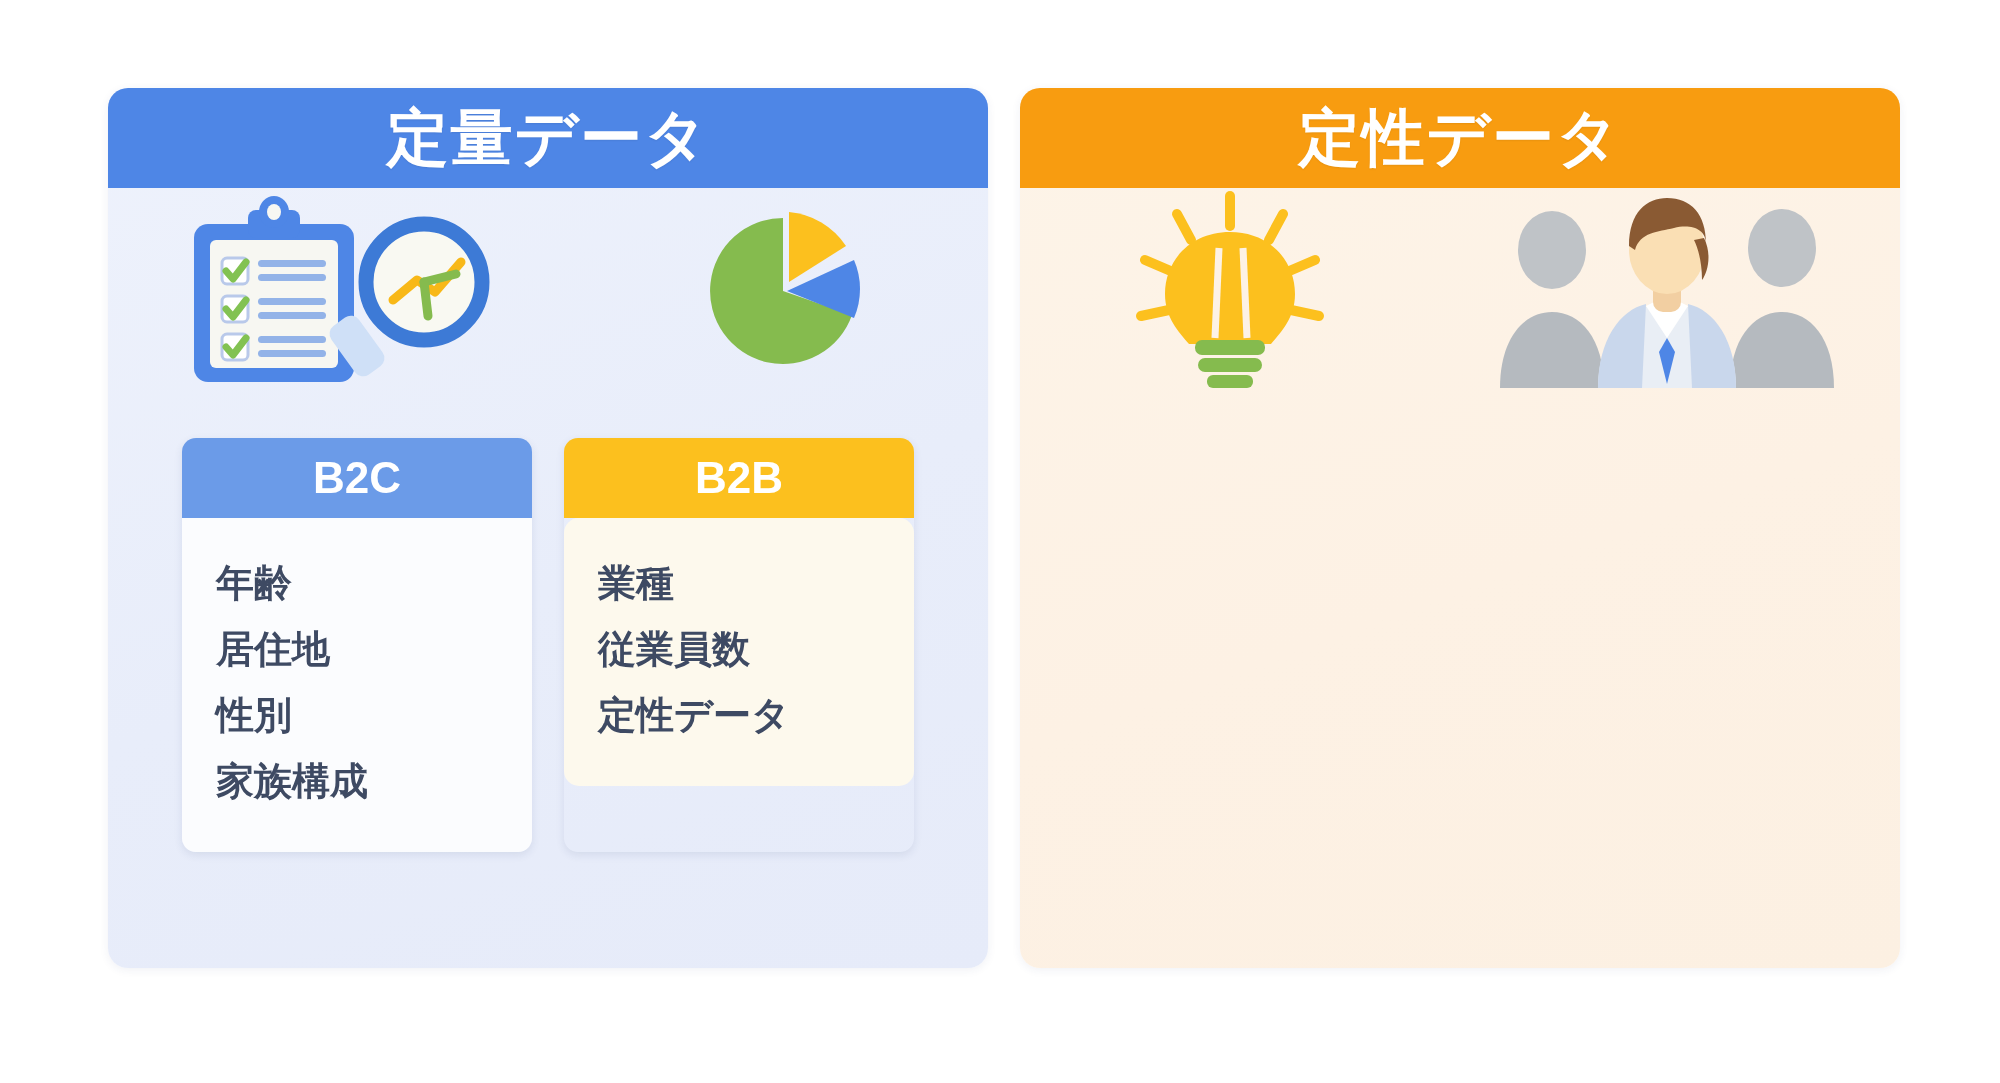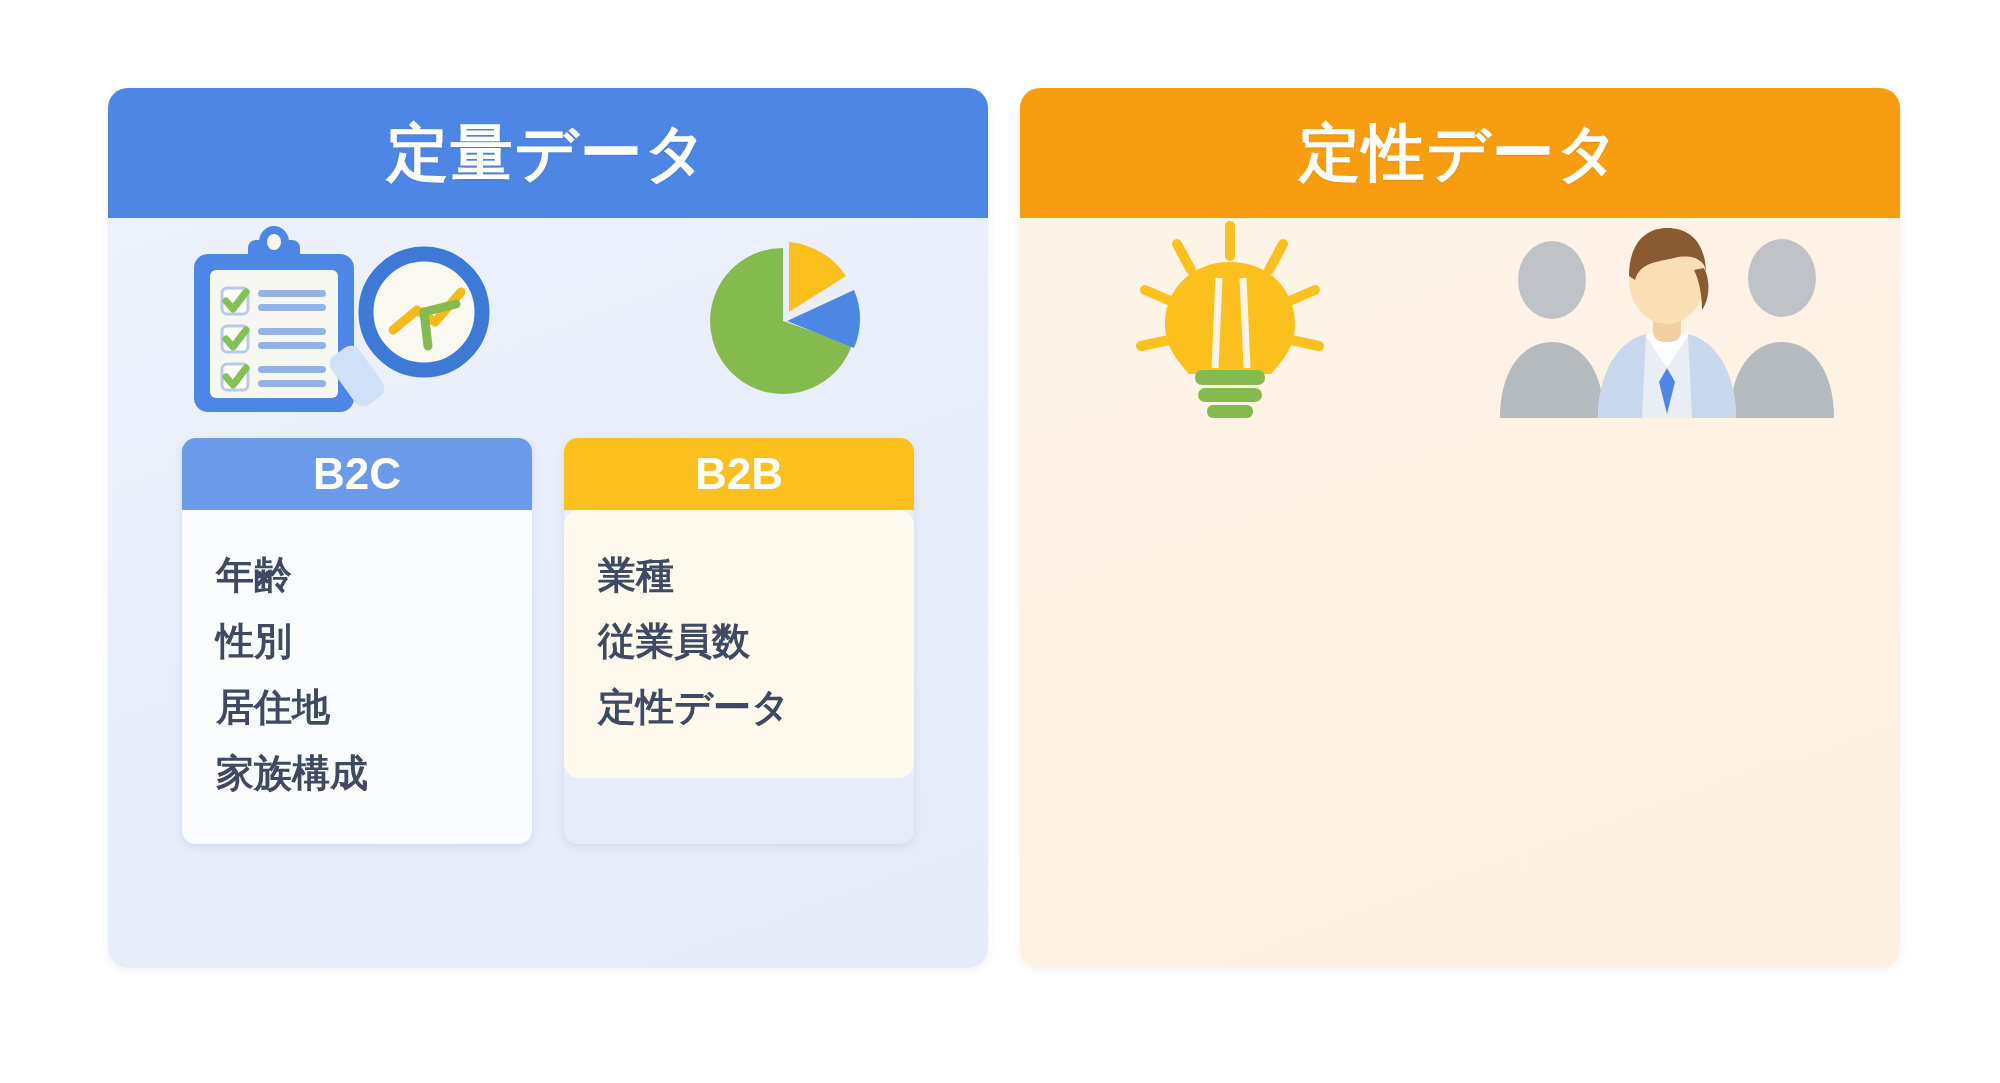--- a/index.html
+++ b/index.html
@@ -28,21 +28,21 @@
     width: 880px;
     height: 880px;
     border-radius: 20px;
     overflow: hidden;
     box-shadow: 0 2px 10px rgba(40,60,110,0.07);
   }
   .panel-quant { left: 108px; background: linear-gradient(160deg,#eef2fc 0%,#e8edfa 55%,#e6ebf9 100%); }
   .panel-qual  { left: 1020px; background: linear-gradient(160deg,#fdf4e8 0%,#fdf1e4 55%,#fcf0e2 100%); }
 
   .panel-header {
-    height: 130px;
+    height: 100px;
     display: flex;
     align-items: center;
     justify-content: center;
   }
   .panel-header-quant { background: #4e86e6; }
   .panel-header-qual  { background: #f89c10; }
   .panel-title {
     color: #ffffff;
     font-size: 62px;
     font-weight: 700;
@@ -70,21 +70,21 @@
     justify-content: center;
     gap: 32px;
   }
   .subcard {
     width: 350px;
     border-radius: 14px;
     overflow: hidden;
     box-shadow: 0 3px 9px rgba(40,60,110,0.10);
   }
   .subcard-header {
-    height: 72px;
+    height: 80px;
     display: flex;
     align-items: center;
     justify-content: center;
   }
   .subcard-title {
     color: #ffffff;
     font-size: 40px;
     font-weight: 700;
     letter-spacing: 1px;
     line-height: 1;
@@ -190,22 +190,22 @@
 
     <div class="subrow">
 
       <div class="subcard">
         <div class="subcard-header hdr-blue">
           <span class="subcard-title latin">B2C</span>
         </div>
         <div class="subcard-body body-white">
           <ul class="subcard-list">
             <li>年齢</li>
+            <li>居住地</li>
             <li>性別</li>
-            <li>居住地</li>
             <li>家族構成</li>
           </ul>
         </div>
       </div>
 
       <div class="subcard">
         <div class="subcard-header hdr-yellow">
           <span class="subcard-title latin">B2B</span>
         </div>
         <div class="subcard-body body-cream">

